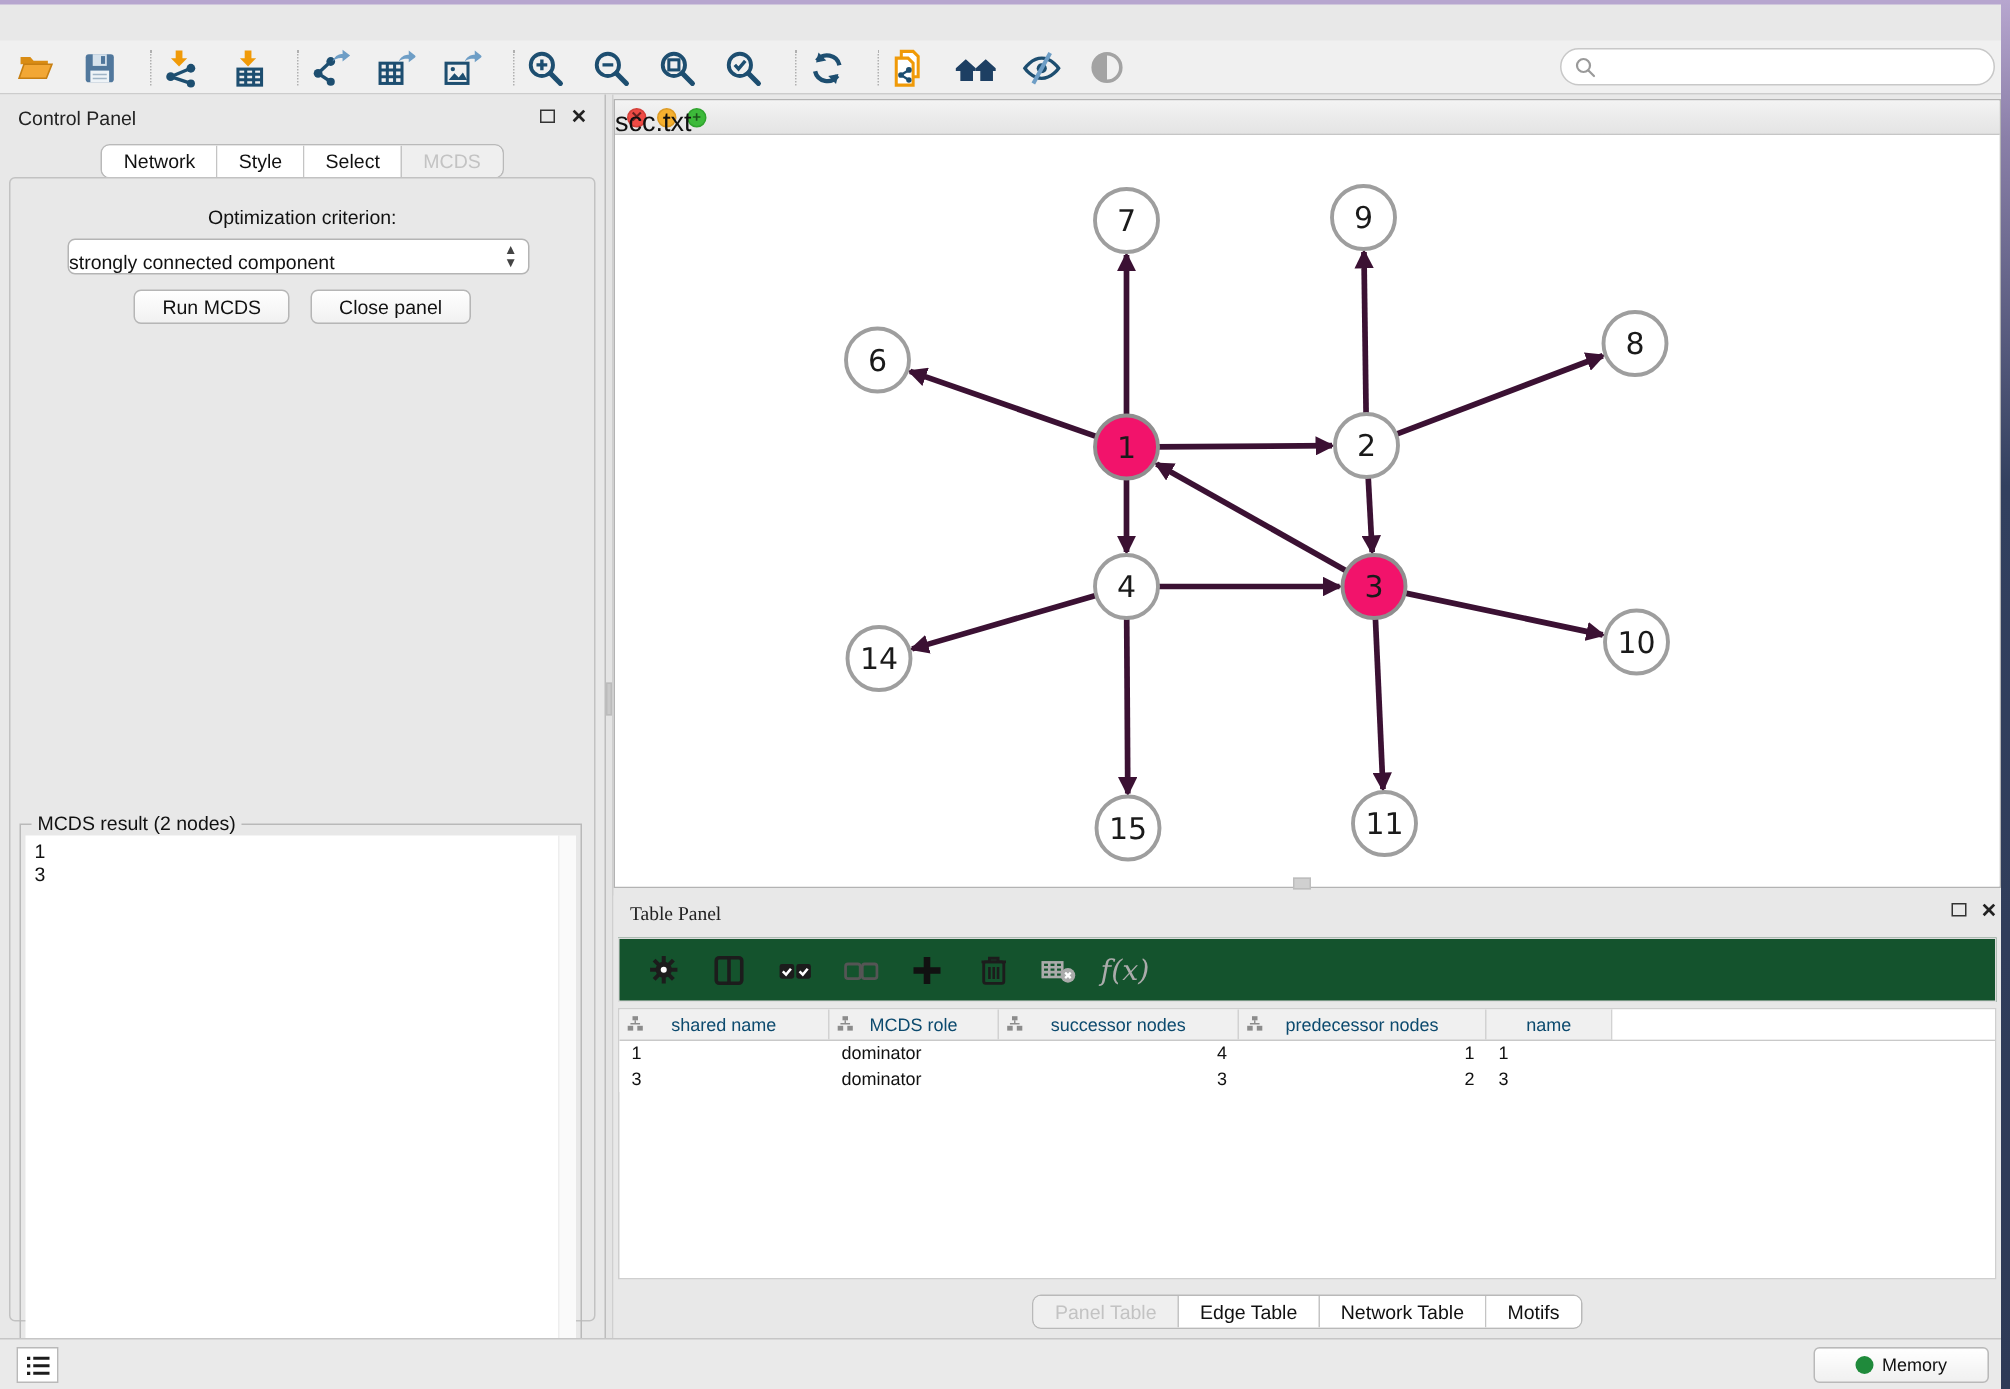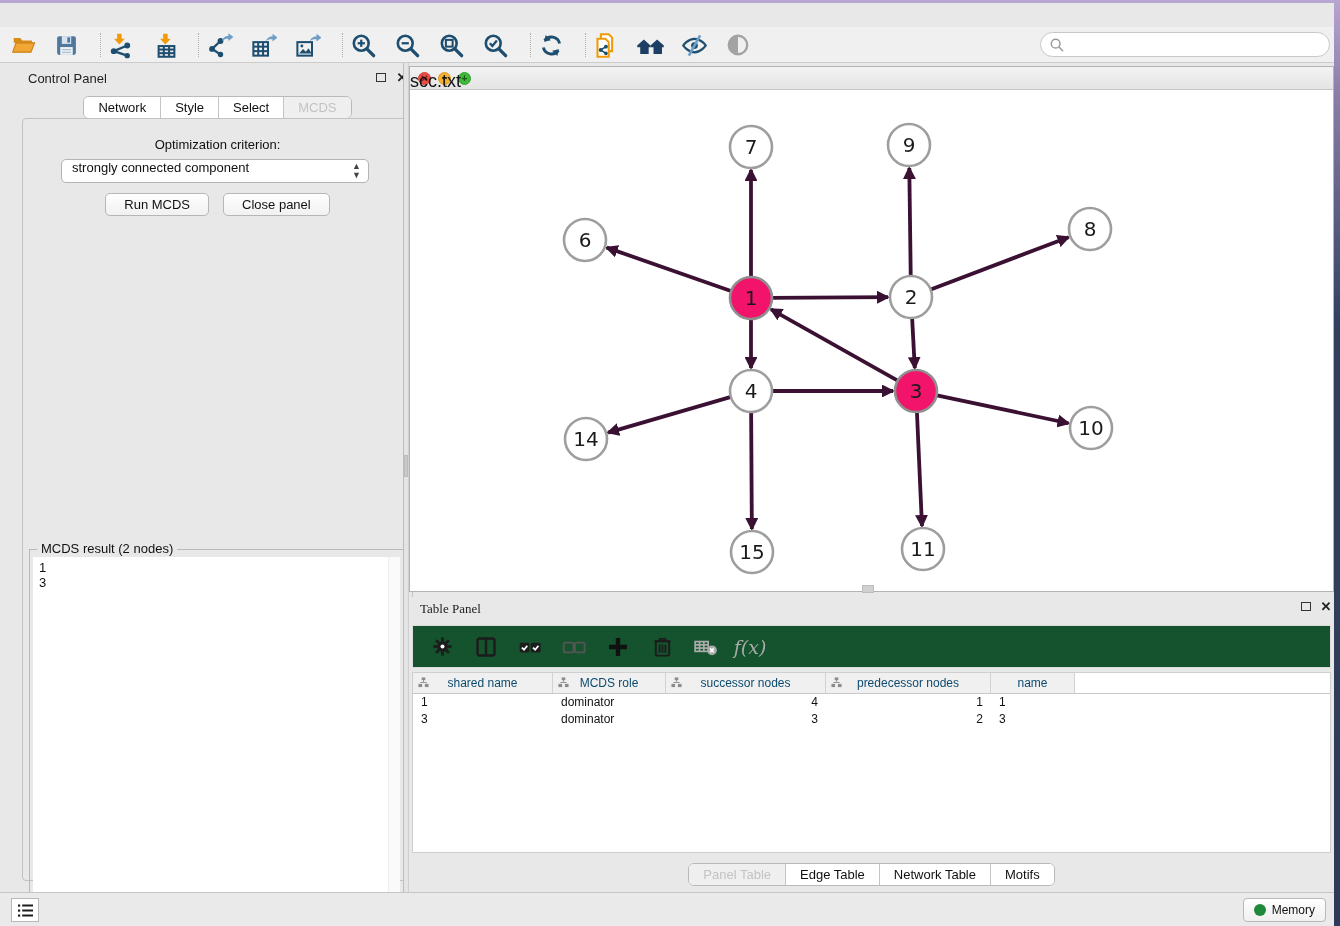--- a/index.html
+++ b/index.html
@@ -18,35 +18,35 @@
   .titlebar .t1{left:14px;} .titlebar .t2{left:34px;} .titlebar .t3{left:54px;}
   .titlebar .title { position:absolute; left:0; right:0; top:4px; text-align:center; font-size:13px; color:#9b9b9b; }
 
   
   .toolbar { position:absolute; left:0; top:27px; width:1334px; height:36px; background:#f0f0f0; border-bottom:1px solid #cccccc; }
   .tool { position:absolute; top:3px; width:32px; height:30px; display:flex; align-items:center; justify-content:center; cursor:default; }
   .tbsep { position:absolute; top:6px; width:0; height:24px; border-left:1px dotted #b0b0b0; }
   .searchbox { position:absolute; left:1040px; top:5px; width:290px; height:25px; background:#fff; border:1px solid #c8c8c8; border-radius:13px; display:flex; align-items:center; padding-left:8px; }
 
   
-  .control-panel { position:absolute; left:16px; top:63px; width:403px; height:829px; background:#e8e8e8; }
+  .control-panel { position:absolute; left:0; top:63px; width:403px; height:829px; background:#e8e8e8; }
   .panel-header { position:absolute; left:0; top:5px; width:100%; height:22px; }
   .panel-header .ph-title { position:absolute; left:12px; top:3px; font-size:13px; color:#222; }
   .winbtn { position:absolute; top:3px; width:14px; height:14px; font-size:13px; line-height:14px; color:#222; text-align:center; cursor:default; }
   .float-glyph { width:10px; height:9px; border:1.6px solid #333; display:inline-block; margin-top:2px; }
 
   .tabbar { position:absolute; top:33px; left:0; width:100%; display:flex; justify-content:center; }
   .seg { display:inline-flex; border:1px solid #b9b9b9; border-radius:6px; overflow:hidden; background:#fff; height:23px; }
   .seg .tab { font-size:13px; color:#111; padding:3px 14px 10px 14px; border-right:1px solid #c4c4c4; background:#fff; cursor:default; }
   .seg .tab:last-child { border-right:none; }
   .seg .tab.selected { background:#efefef; color:#c3c3c3; }
 
   .cp-frame { position:absolute; left:6px; top:55px; width:391px; height:763px; border:1px solid #c2c2c2; border-radius:4px; background:#e8e8e8; }
   .opt-label { position:absolute; left:0; top:18px; width:100%; text-align:center; font-size:13px; color:#111; }
-  .combo { position:absolute; left:38px; top:40px; width:308px; height:24px; background:#fff; border:1px solid #b4b4b4; border-radius:5px; font-size:13px; color:#111; display:flex; align-items:flex-start; padding-left:10px; }
+  .combo { position:absolute; left:38px; top:40px; width:308px; height:24px; background:#fff; border:1px solid #b4b4b4; border-radius:5px; font-size:13px; color:#111; display:flex; align-items:flex-end; }
   .combo .stepper { position:absolute; right:7px; top:2px; display:flex; flex-direction:column; line-height:9px; font-size:9px; color:#444; }
   .btnrow { position:absolute; left:0; top:74px; width:100%; display:flex; justify-content:center; gap:14px; }
   .mac-btn { height:23px; background:linear-gradient(#ffffff,#f1f1f1); border:1px solid #b6b6b6; border-radius:5px; font-size:13px; color:#111; padding:0 18px; font-family:"Liberation Sans",sans-serif; cursor:default; }
 
   .groupbox { position:absolute; left:6px; top:430px; width:375px; height:383px; border:1px solid #b9b9b9; }
   .groupbox .gb-title { position:absolute; left:7px; top:-9px; background:#e8e8e8; padding:0 4px; font-size:13px; color:#111; }
   .gb-text { position:absolute; left:3px; top:7px; right:15px; bottom:3px; background:#fff; font-size:13px; color:#111; padding:3px 6px; white-space:pre; overflow:hidden; }
   .gb-scroll { position:absolute; right:3px; top:7px; width:12px; bottom:3px; background:#fafafa; border-left:1px solid #eee; }
 
   
@@ -78,21 +78,21 @@
   .th .colicon { position:absolute; left:5px; top:4px; }
   .trow { display:flex; height:17px; font-size:12px; color:#111; background:#fff; }
   .td { padding:1px 8px 0 8px; overflow:hidden; white-space:nowrap; }
   .num { text-align:right; }
 
   .tp-tabbar { position:absolute; left:0; top:266px; width:100%; display:flex; justify-content:center; }
 
   
   .statusbar { position:absolute; left:0; top:892px; width:1334px; height:34px; background:#eaeaea; border-top:1px solid #c6c6c6; }
   .list-btn { position:absolute; left:11px; top:5px; width:28px; height:24px; background:#fff; border:1px solid #b9b9b9; display:flex; align-items:center; justify-content:center; cursor:default; }
-  .memory-btn { position:absolute; right:8px; top:5px; height:24px; background:linear-gradient(#fff,#f0f0f0); border:1px solid #b9b9b9; border-radius:4px; display:flex; align-items:center; gap:6px; padding:0 10px; font-size:12px; color:#111; cursor:default;justify-content:flex-end; }
+  .memory-btn { position:absolute; right:8px; top:5px; height:24px; background:linear-gradient(#fff,#f0f0f0); border:1px solid #b9b9b9; border-radius:4px; display:flex; align-items:center; gap:6px; padding:0 27px; font-size:12px; color:#111; cursor:default;justify-content:flex-end; }
   .memdot { width:12px; height:12px; border-radius:50%; background:#1f8a3b; }
 
   svg { display:block; }
 </style>
 </head>
 <body>
 
 <div id="screen">
 
 

